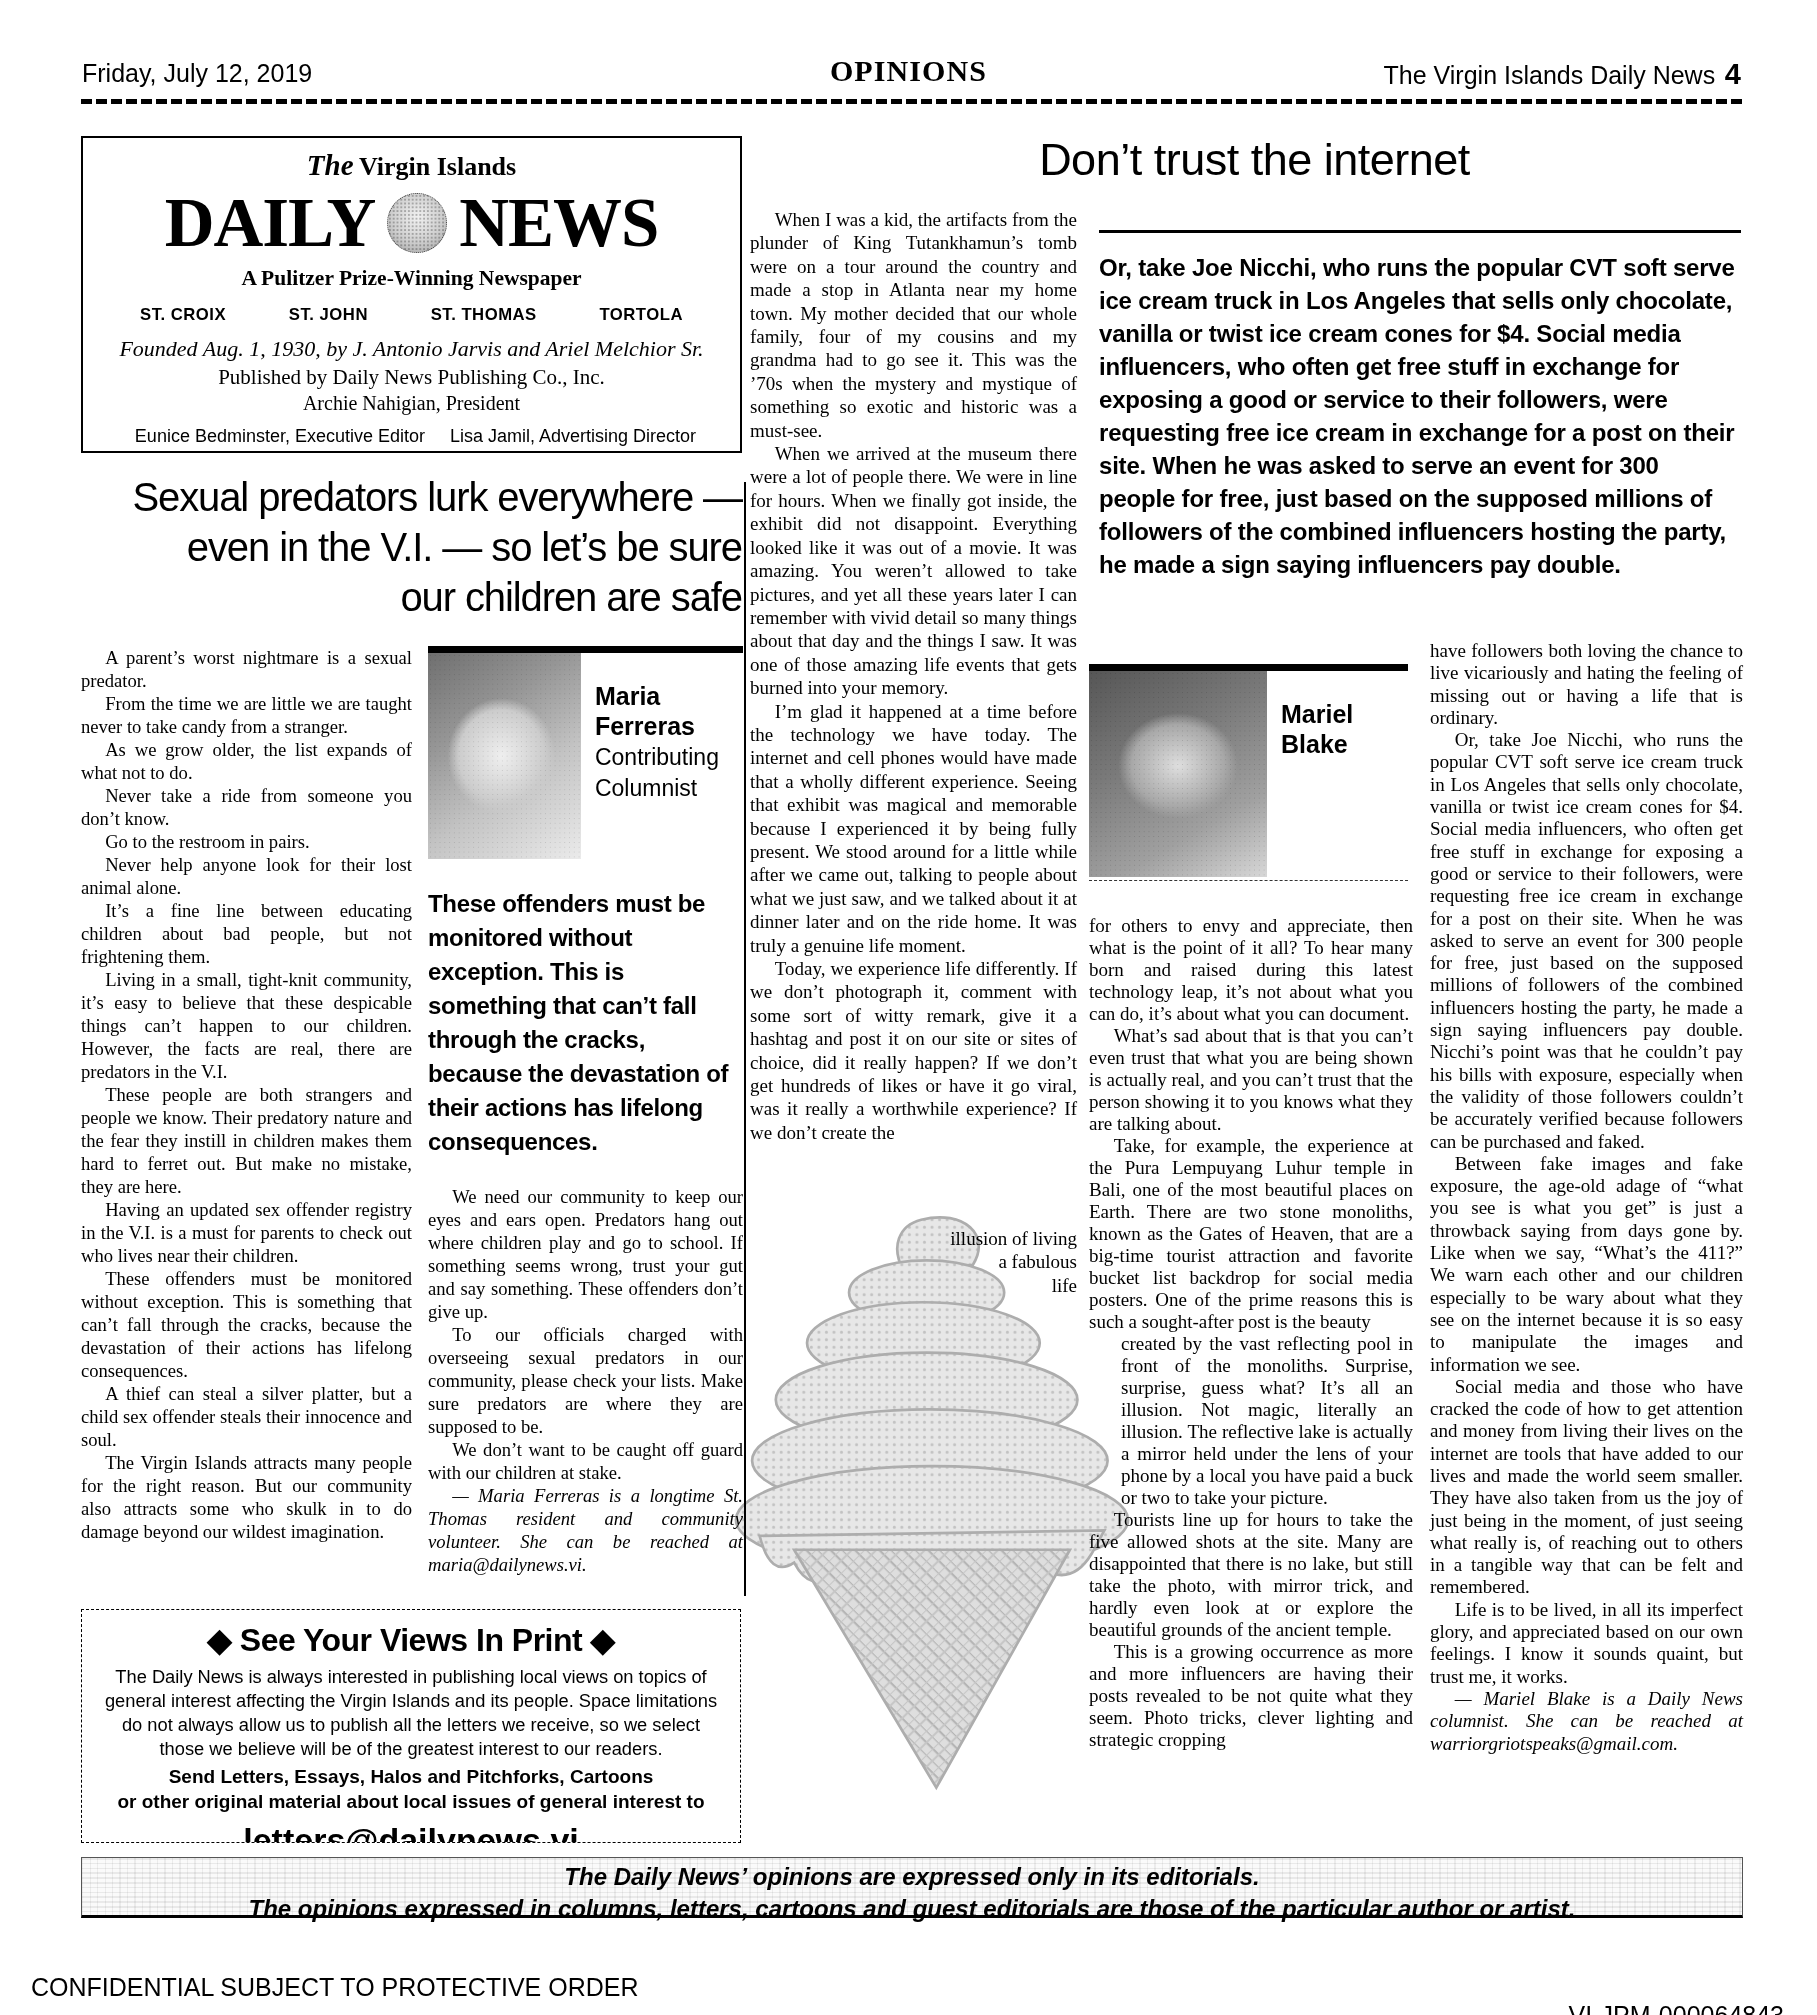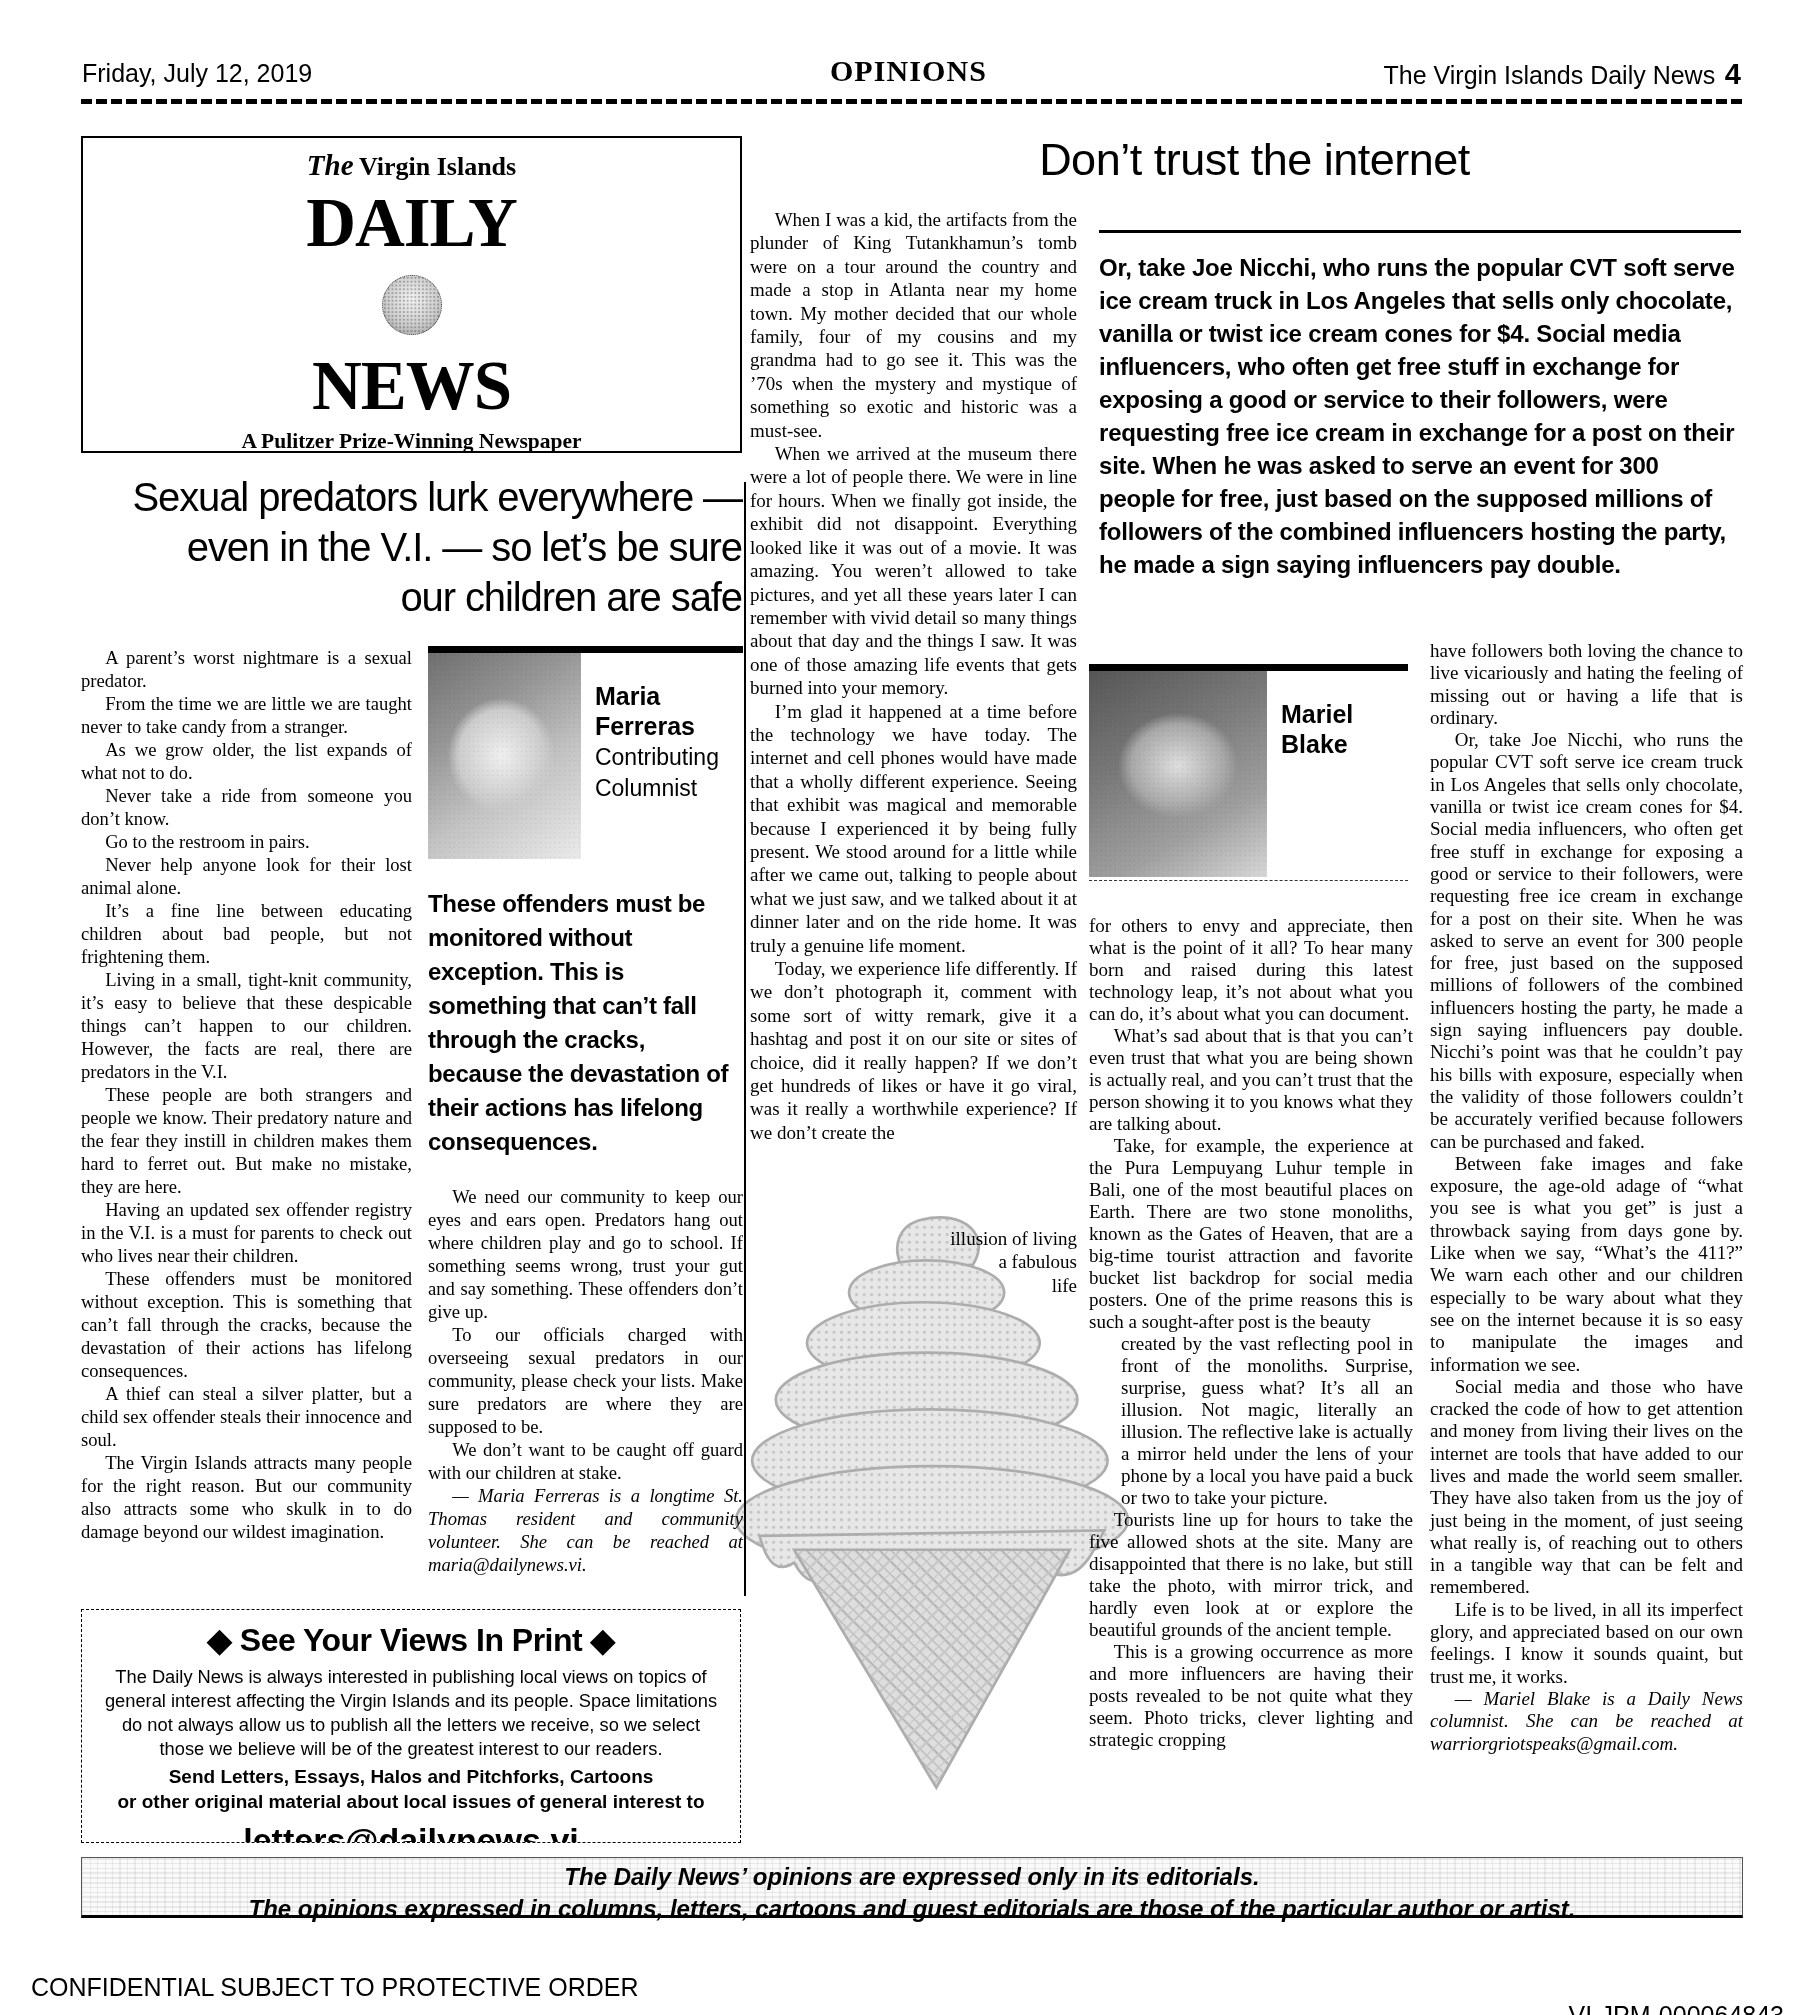--- a/index.html
+++ b/index.html
@@ -15,21 +15,21 @@
   .hdr-right { right:76px; top:58px; font:25px "Liberation Sans",sans-serif; display:flex; align-items:baseline; gap:9.7px; }
   .hdr-right .pagenum { font:bold 29px "Liberation Sans",sans-serif; }
   .hdr-rule { left:81px; width:1662px; top:99px; height:4.8px;
               background:repeating-linear-gradient(90deg,#000 0 10.8px,#fff 10.8px 15px); }
 
   
   .masthead { left:81px; top:136px; width:661px; height:317px; border:2.2px solid #000;
               text-align:center; padding-top:10.8px; overflow:hidden; }
   .mh-prefix { font:bold 26px "Liberation Serif",serif; }
   .mh-prefix .the { font-style:italic; font-size:29px; padding-right:5.4px; }
-  .mh-row { display:flex; align-items:center; justify-content:center; gap:12px; margin-top:2.2px;flex-direction:column; }
+  .mh-row { display:flex; align-items:center; justify-content:center; gap:12px; margin-top:2.2px; }
   .mh-word { font:bold 69px "Liberation Serif",serif; letter-spacing:-1.1px; }
   .mh-seal { width:60px; height:60px; border-radius:50%; flex:0 0 auto;
              background:radial-gradient(circle, rgba(0,0,0,.25) 0.8px, transparent 1px) 0 0/3.8px 3.8px,
                         radial-gradient(circle at 50% 40%, #f1f1f1, #cfcfcf 55%, #9d9d9d);
              border:1.6px dotted #444; }
   .mh-tagline { font:bold 21.5px "Liberation Serif",serif; margin-top:3.2px; }
   .mh-cities { display:flex; justify-content:space-between; padding:0 57px; margin-top:14px;
                font:bold 16.7px "Liberation Sans",sans-serif; letter-spacing:0.5px; }
   .mh-founded { font:italic 22px "Liberation Serif",serif; margin-top:10.8px; }
   .mh-published { font:21px "Liberation Serif",serif; margin-top:3.2px; }

